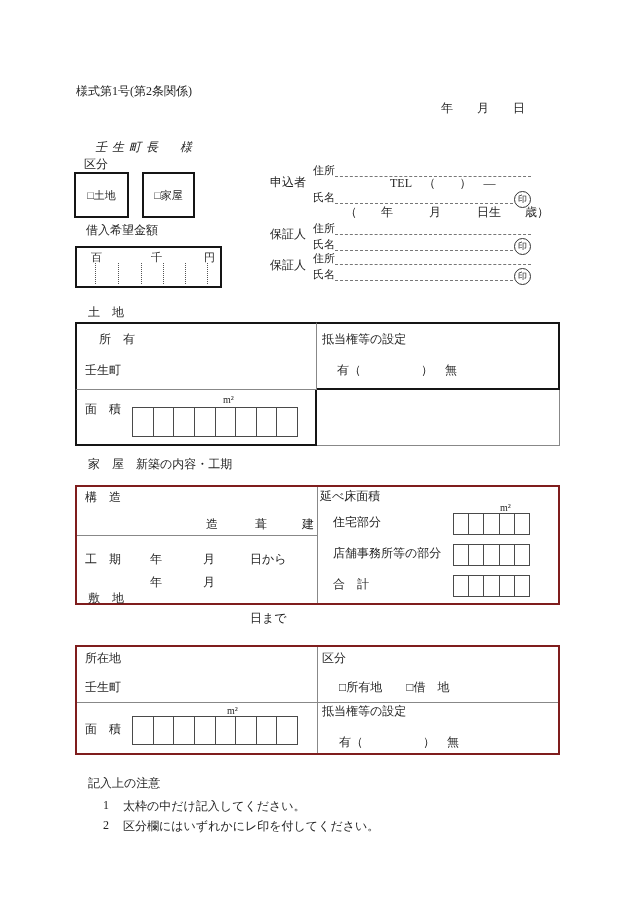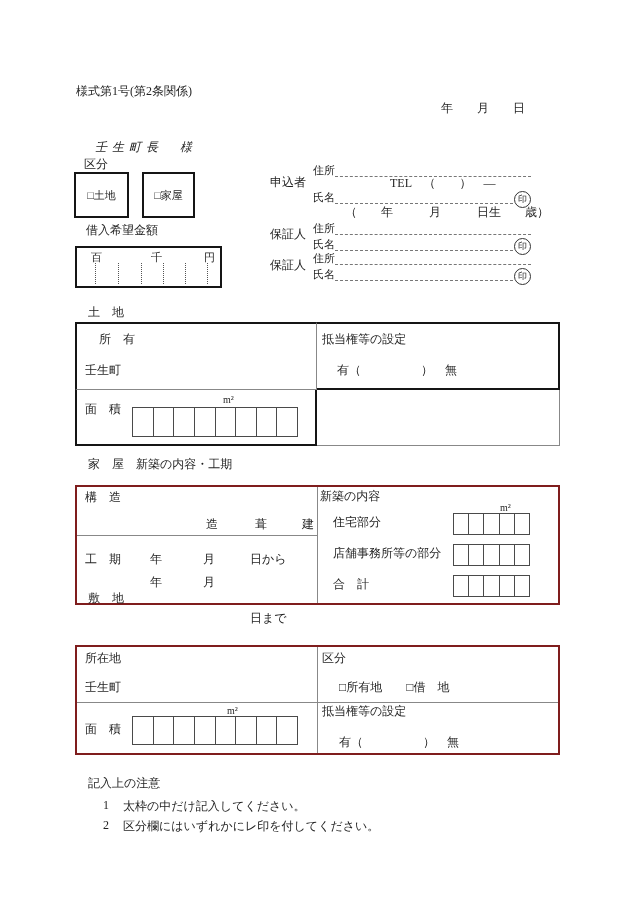--- a/index.html
+++ b/index.html
@@ -137,21 +137,21 @@
     <span class="t" style="left:129px;top:31px;">造</span>
     <span class="t" style="left:178px;top:31px;">葺</span>
     <span class="t" style="left:225px;top:31px;">建</span>
     <span class="t" style="left:8px;top:66px;">工　期</span>
     <span class="t" style="left:73px;top:66px;">年</span>
     <span class="t" style="left:126px;top:66px;">月</span>
     <span class="t" style="left:173px;top:66px;">日から</span>
     <span class="t" style="left:73px;top:89px;">年</span>
     <span class="t" style="left:126px;top:89px;">月</span>
     <span class="t" style="left:173px;top:89px;margin-top:36px;">日まで</span>
-    <span class="t" style="left:243px;top:3px;">新築の内容</span>
+    <span class="t" style="left:243px;top:3px;">延べ床面積</span>
     <span class="t fs10" style="left:423px;top:15px;">m²</span>
     <span class="t" style="left:256px;top:29px;">住宅部分</span>
     <div class="grid" style="left:376px;top:26px;width:77px;height:22px;">
       <span></span>
         <span></span>
         <span></span>
         <span></span>
         <span></span>
     </div>
     <span class="t" style="left:256px;top:60px;">店舗事務所等の部分</span>

